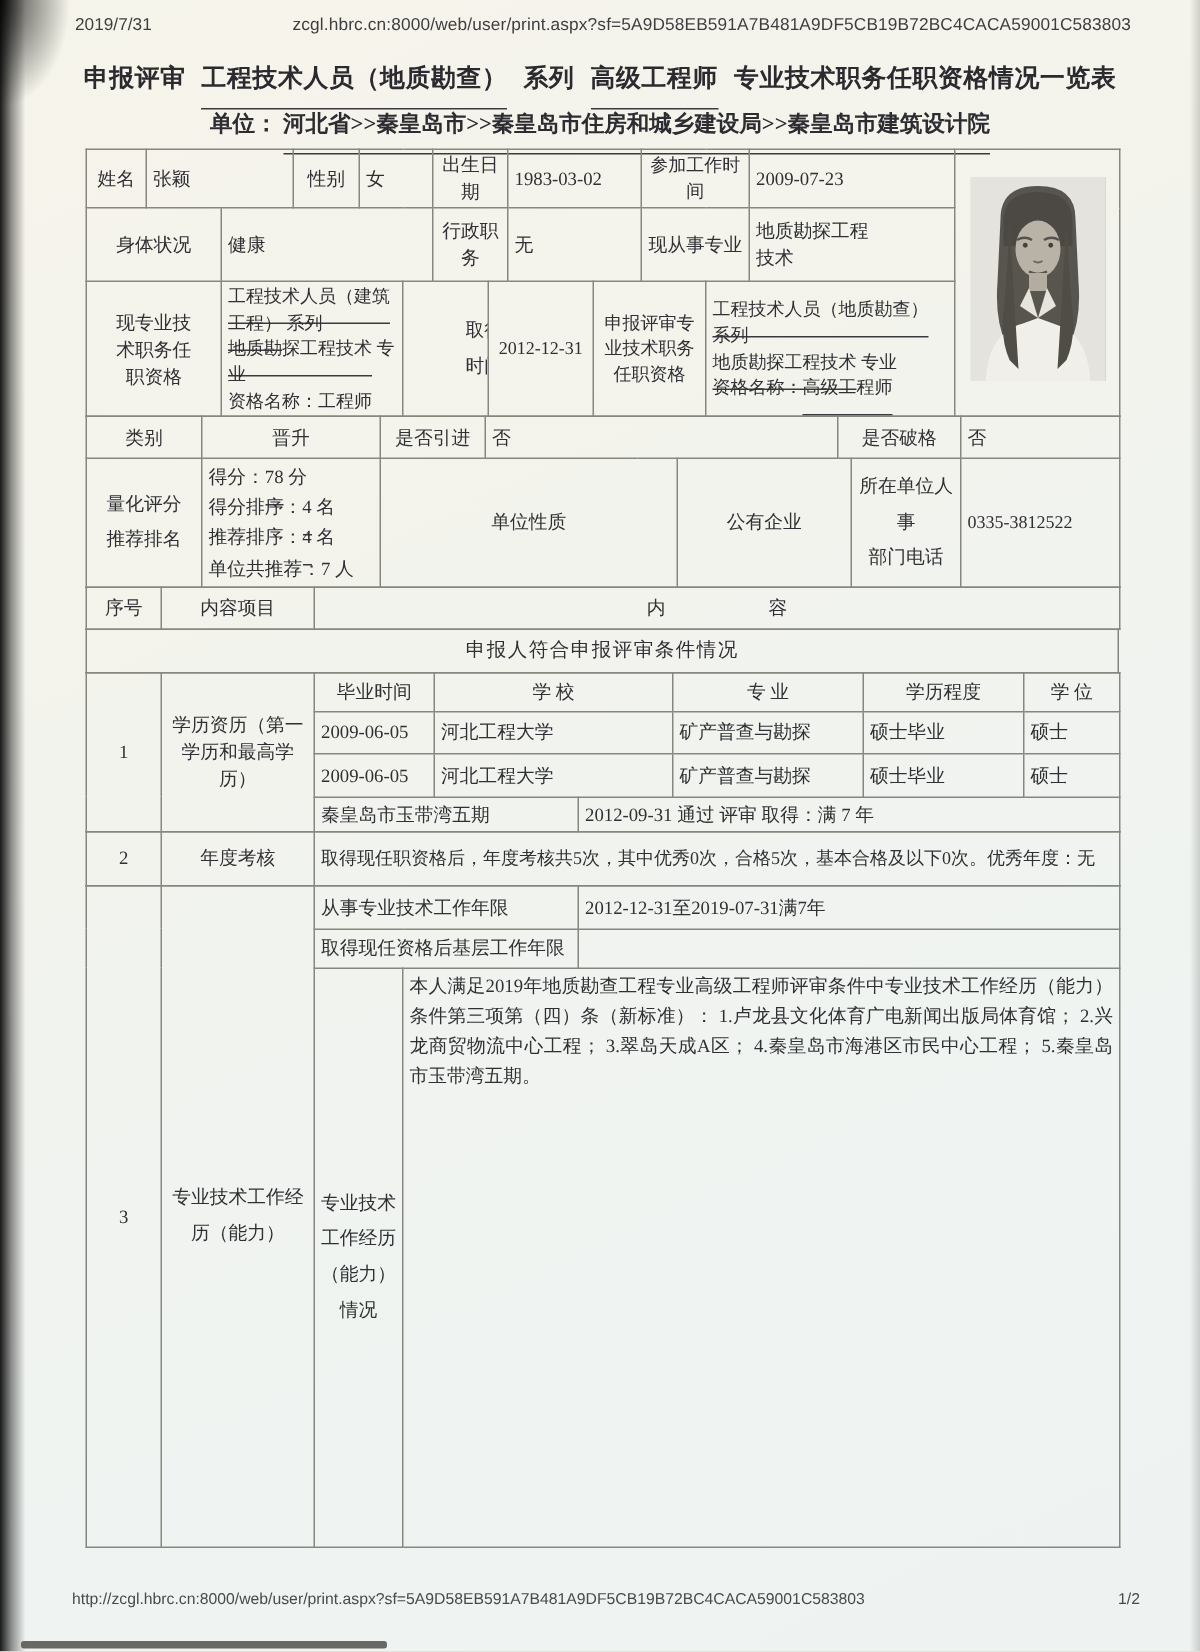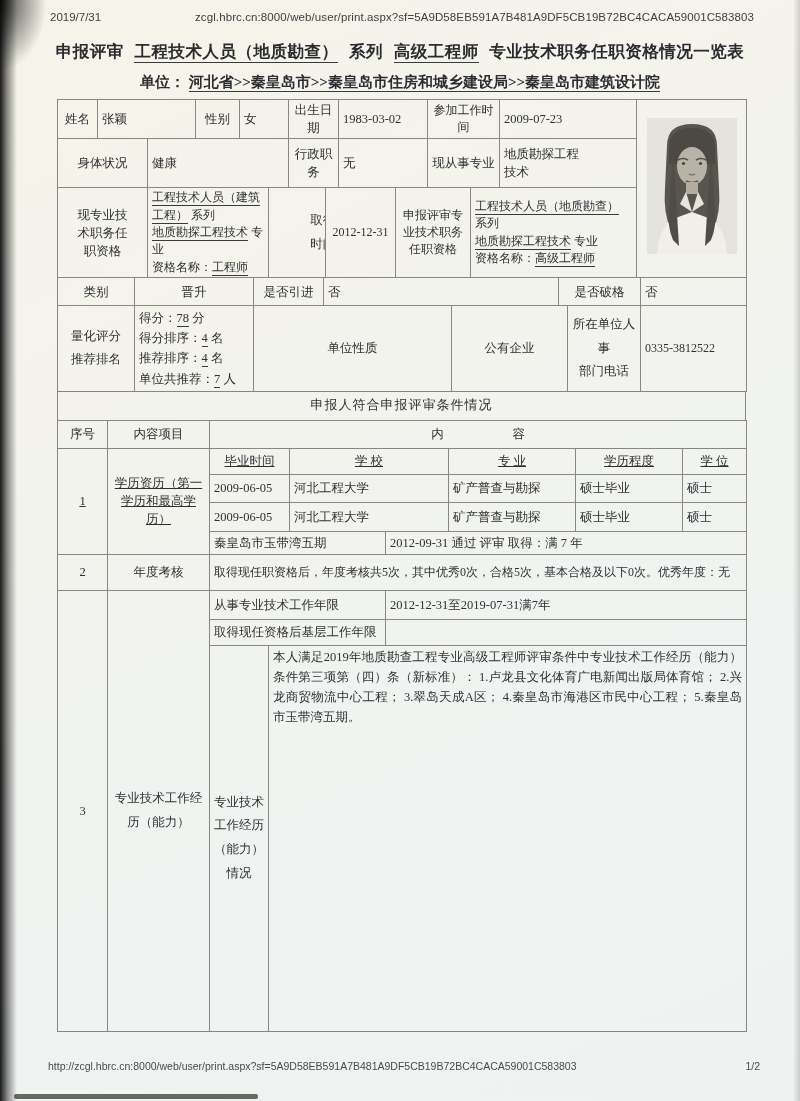--- a/index.html
+++ b/index.html
@@ -19,35 +19,35 @@
     background:#51504a;border-radius:2px;opacity:.85;}
 
   .print-head{position:absolute;top:11px;left:0;width:800px;height:18px;
     font-family:"Liberation Sans","DejaVu Sans",sans-serif;font-size:11.5px;color:#3e3e40;}
   .print-head .date{position:absolute;left:50px;top:0;}
   .print-head .url{position:absolute;left:195px;top:0;letter-spacing:.1px;}
 
   .doc-title{position:absolute;top:41px;left:0;width:100%;text-align:center;
     font-size:16.5px;font-weight:600;letter-spacing:.5px;color:#2b2b2f;}
   .doc-title span{margin:0 3px;}
-  .u{border-bottom:1.2px solid #3a3a3e;padding-bottom:1px;}
+  .u{border-bottom:1.2px solid #3a3a3e;padding-bottom:11px;}
   .unit-line{position:absolute;top:73px;left:0;width:100%;text-align:center;
     font-size:15px;font-weight:600;color:#2d2d31;}
 
   .sheet{position:absolute;left:57px;top:100px;width:689px;}
   table{border-collapse:collapse;table-layout:fixed;width:689px;margin-top:-1px;}
   td{border:1px solid #87877f;font-size:12.5px;padding:1px 4px;vertical-align:middle;
      overflow:hidden;line-height:1.45;color:#303034;}
   .c{text-align:center;}
   .l{text-align:left;}
   .vt{vertical-align:top;}
   .hA1 td{height:32px;} .hA2 td{height:46px;} .hA3 td{height:74px;}
   .hB1 td{height:25px;} .hB2 td{height:78px;}
   .hC td{height:26px;}  .hD td{height:25px;}
-  .hE1 td{height:23px;text-decoration:underline;} .hE2 td{height:25px;} .hE3 td{height:26px;} .hE4 td{height:20px;}
+  .hE1 td{height:23px;} .hE2 td{height:25px;} .hE3 td{height:26px;} .hE4 td{height:20px;}
   .hF td{height:33px;}
   .hG1 td{height:26px;} .hG2 td{height:23px;} .hG3 td{height:383px;margin-top:40px;}
   .small{font-size:12px;}
   .narrow-wrap{display:inline-block;width:56px;text-align:center;}
   .wrap84{display:inline-block;width:84px;}
   .score-lines div{margin:2px 0;}
   .two-line{line-height:1.9;}
   .banner{text-align:center;font-size:13px;letter-spacing:1px;}
   .content-head span.gap{margin-left:5.5em;}
   .para{font-size:12.5px;line-height:1.6;text-align:justify;}
@@ -205,41 +205,41 @@
         <td class="c two-line">
           <div>所在单位人事</div>
           <div>部门电话</div>
         </td>
         <td class="l small">0335-3812522</td>
       </tr>
     </tbody>
       </table>
 
     <table>
-      <tbody>
-          <tr class="hC">
-            <td class="banner">申报人符合申报评审条件情况</td>
-          </tr>
-    </tbody>
-      </table>
-
-    <table>
       <colgroup>
           <col style="width:50px">
           <col style="width:102px">
           <col style="width:537px">
         </colgroup>
       <tbody>
           <tr class="hD">
         <td class="c">序号</td>
         <td class="c">内容项目</td>
         <td class="c content-head">
           <span>内</span><span class="gap">容</span>
         </td>
       </tr>
+    </tbody>
+      </table>
+
+    <table>
+      <tbody>
+          <tr class="hC">
+            <td class="banner">申报人符合申报评审条件情况</td>
+          </tr>
     </tbody>
       </table>
 
     <table>
       <colgroup>
         <col style="width:50px">
           <col style="width:102px">
           <col style="width:80px">
           <col style="width:96px">
         <col style="width:63px">

